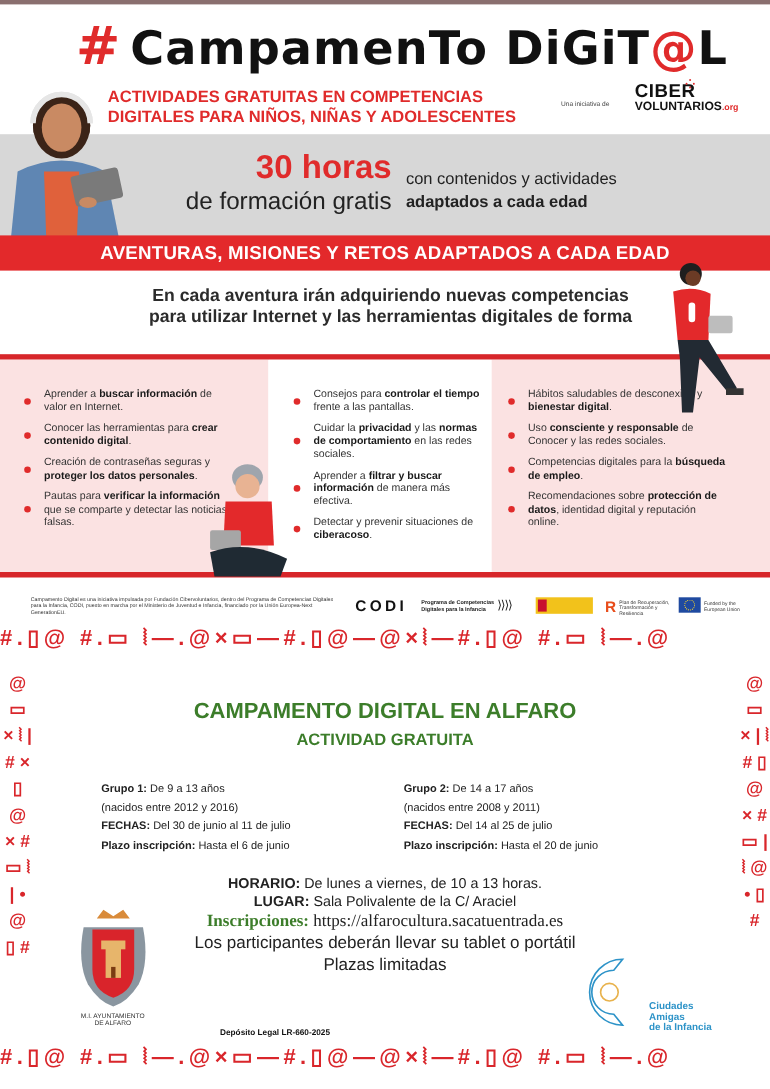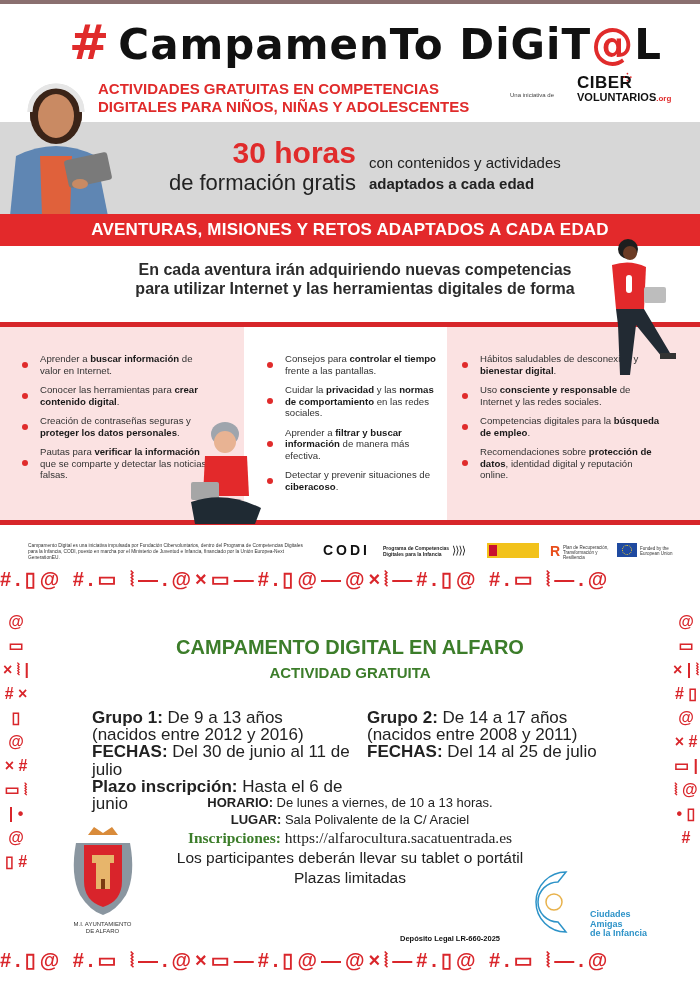--- a/index.html
+++ b/index.html
@@ -76,42 +76,42 @@
   .deco-top { top: 567px; }
   .deco-bottom { top: 948px; }
   .deco-col { width: 28px; height: 330px; color: #d9262b; font-weight: bold; font-size: 16px; line-height: 24px; text-align: center; overflow: hidden; }
   .deco-left { left: 2px; top: 610px; }
   .deco-right { left: 672px; top: 610px; }
 
   
   .event-title { left: 60px; top: 636px; width: 580px; text-align: center; color: #3c7d2a; font-weight: bold; font-size: 20px; }
   .event-sub { left: 60px; top: 664px; width: 580px; text-align: center; color: #3c7d2a; font-weight: bold; font-size: 15px; }
 
-  .group { top: 709px; width: 270px; font-size: 17px; line-height: 17.2px; color: #222; }
+  .group { top: 709px; width: 270px; font-size: 10px; line-height: 17.2px; color: #222; }
   .group-1 { left: 92px; }
   .group-2 { left: 367px; }
   .group b { font-weight: bold; }
 
   .info { left: 120px; top: 794px; width: 460px; text-align: center; color: #222; }
   .info .l1 { font-size: 13px; line-height: 17px; }
   .info .l2 { font-size: 13px; line-height: 17px; }
   .info .l3 { font-size: 15.5px; line-height: 20px; font-family: Liberation Serif, serif; }
   .info .l3 b { color: #3c7d2a; }
   .info .l4 { font-size: 15.5px; line-height: 20px; }
   .info .l5 { font-size: 15.5px; line-height: 20px; }
 
   
   .coat { left: 70px; top: 825px; width: 66px; height: 95px; }
   .coat-label { left: 60px; top: 921px; width: 85px; text-align: center; font-size: 6px; line-height: 7px; color: #333; }
 
   
   .cai-logo { left: 518px; top: 866px; width: 60px; height: 72px; }
   .cai-text { left: 590px; top: 910px; font-size: 9px; line-height: 9.5px; color: #2d93c8; font-weight: bold; }
 
-  .legal { left: 200px; top: 934px; width: 300px; text-align: right; font-size: 7.5px; font-weight: bold; color: #111; }
+  .legal { left: 200px; top: 934px; width: 300px; text-align: left; font-size: 7.5px; font-weight: bold; color: #111; }
 </style>
 </head>
 <body>
 
 <div class="abs top-frame"></div>
 
 <div class="abs main-title">
   <span class="hash">#</span><span>CampamenTo DiGiT</span><span class="at">@</span><span>L</span>
 </div>
 
@@ -175,21 +175,21 @@
 
 <ul class="bullets b2" style="width:180px">
   <li><span>Consejos para </span><b>controlar el tiempo</b><span> frente a las pantallas.</span></li>
   <li><span>Cuidar la </span><b>privacidad</b><span> y las </span><b>normas de comportamiento</b><span> en las redes sociales.</span></li>
   <li><span>Aprender a </span><b>filtrar y buscar información</b><span> de manera más efectiva.</span></li>
   <li><span>Detectar y prevenir situaciones de </span><b>ciberacoso</b><span>.</span></li>
 </ul>
 
 <ul class="bullets b3" style="width:200px">
   <li><span>Hábitos saludables de desconexión y </span><b>bienestar digital</b><span>.</span></li>
-  <li><span>Uso </span><b>consciente y responsable</b><span> de Internet y las redes sociales.</span></li>
+  <li><span>Uso </span><b>consciente y responsable</b><span> de Conocer y las redes sociales.</span></li>
   <li><span>Competencias digitales para la </span><b>búsqueda de empleo</b><span>.</span></li>
   <li><span>Recomendaciones sobre </span><b>protección de datos</b><span>, identidad digital y reputación online.</span></li>
 </ul>
 
 <svg class="abs man" viewBox="0 0 90 145">
   <circle cx="28" cy="14" r="10" fill="#1e1e1e"></circle>
   <circle cx="30" cy="18" r="7" fill="#6b3b25"></circle>
   <path d="M12 30 Q30 24 46 32 L44 74 L16 74 Z" fill="#e3292b"></path>
   <rect x="26" y="40" width="6" height="18" rx="3" fill="#fff"></rect>
   <rect x="44" y="52" width="22" height="16" rx="2" fill="#bdbdbd"></rect>
@@ -231,20 +231,21 @@
 <div class="abs group group-1">
   <div><b>Grupo 1:</b><span> De 9 a 13 años</span></div>
   <div>(nacidos entre 2012 y 2016)</div>
   <div><b>FECHAS:</b><span> Del 30 de junio al 11 de julio</span></div>
   <div><b>Plazo inscripción:</b><span> Hasta el 6 de junio</span></div>
 </div>
 <div class="abs group group-2">
   <div><b>Grupo 2:</b><span> De 14 a 17 años</span></div>
   <div>(nacidos entre 2008 y 2011)</div>
   <div><b>FECHAS:</b><span> Del 14 al 25 de julio</span></div>
+  <div><b>Plazo inscripción:</b><span> Hasta el 20 de junio</span></div>
 </div>
 
 <div class="abs info">
   <div class="l1"><b>HORARIO:</b><span> De lunes a viernes, de 10 a 13 horas.</span></div>
   <div class="l2"><b>LUGAR:</b><span> Sala Polivalente de la C/ Araciel</span></div>
   <div class="l3"><b>Inscripciones:</b><span> https://alfarocultura.sacatuentrada.es</span></div>
   <div class="l4">Los participantes deberán llevar su tablet o portátil</div>
   <div class="l5">Plazas limitadas</div>
 </div>
 

